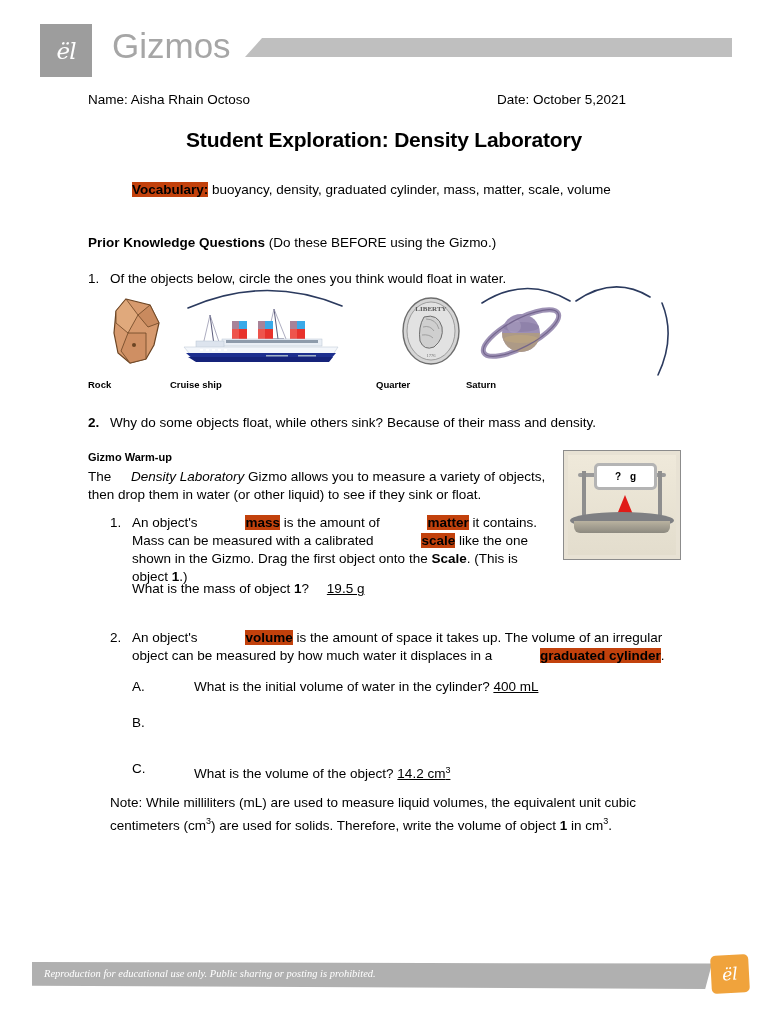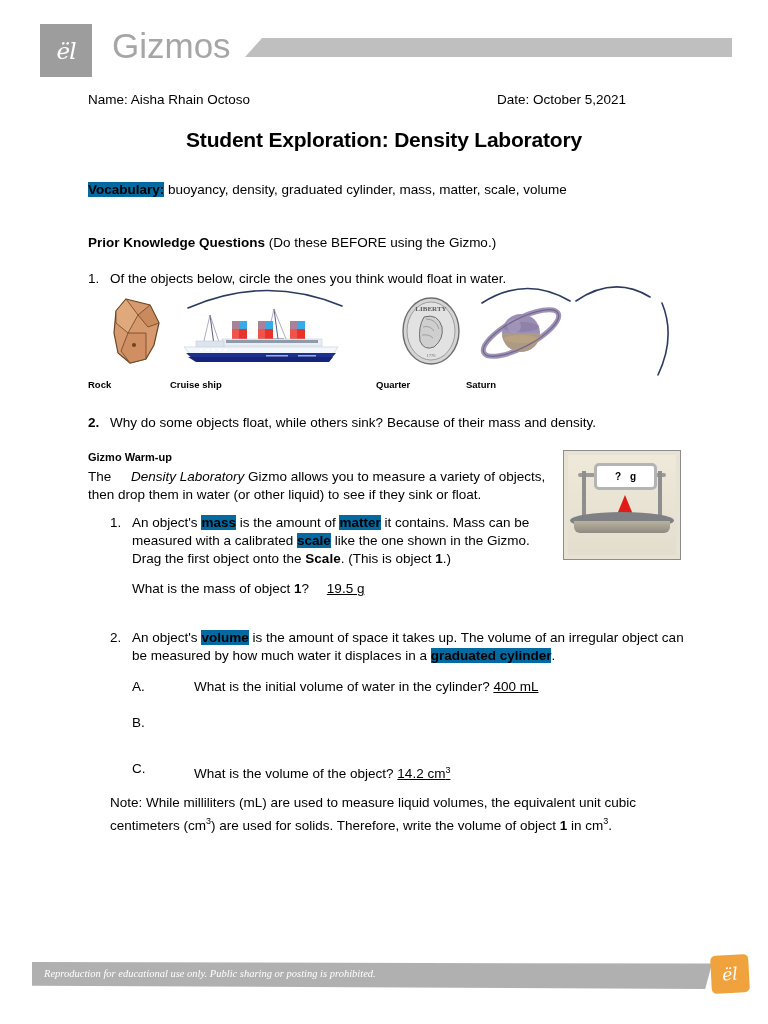--- a/index.html
+++ b/index.html
@@ -81,22 +81,23 @@
     letter-spacing: -0.2px;
   }
 
   
   .vocab {
     position: absolute;
     left: 88px; top: 182px;
     font-size: 13.5px;
   }
   .hl {
-    background: #0369a1;
+    background: #c2410c;
     font-weight: bold;
+    margin-left: 44px;
   }
   .pkq {
     position: absolute;
     left: 88px; top: 235px;
     font-size: 13.5px;
   }
   .pkq b { font-weight: bold; }
 
   .q1 {
     position: absolute;

